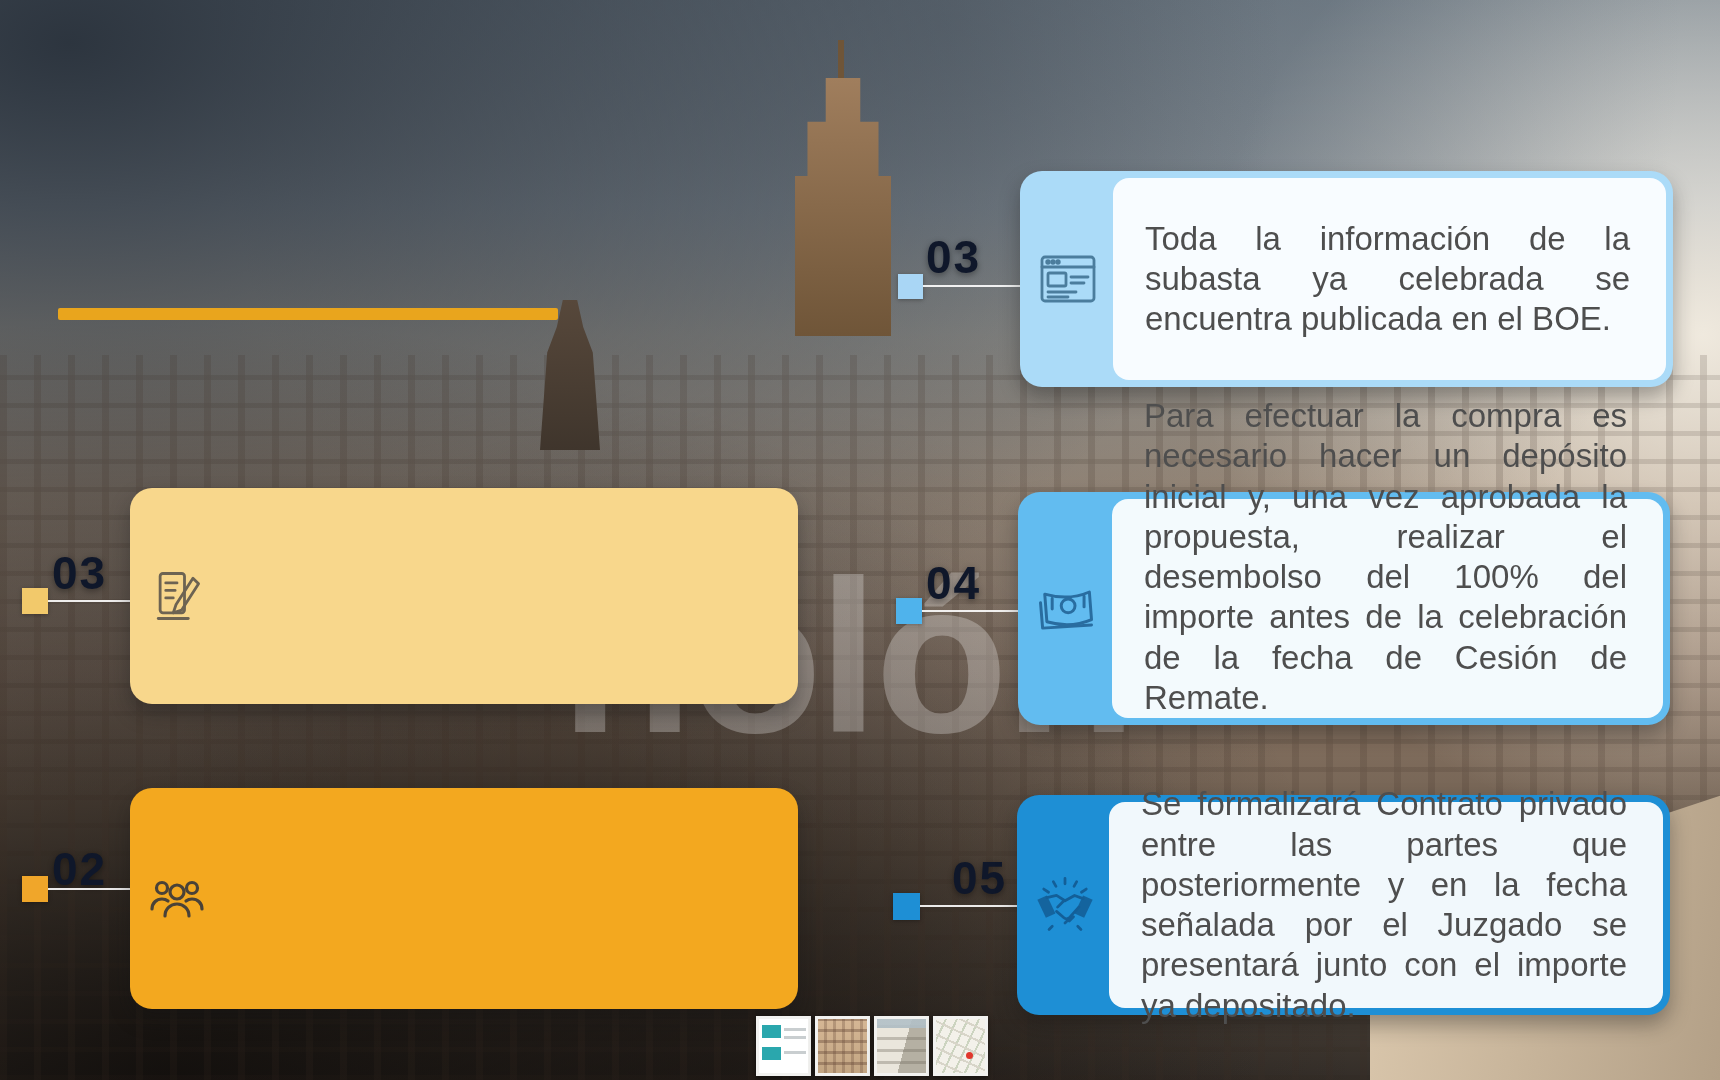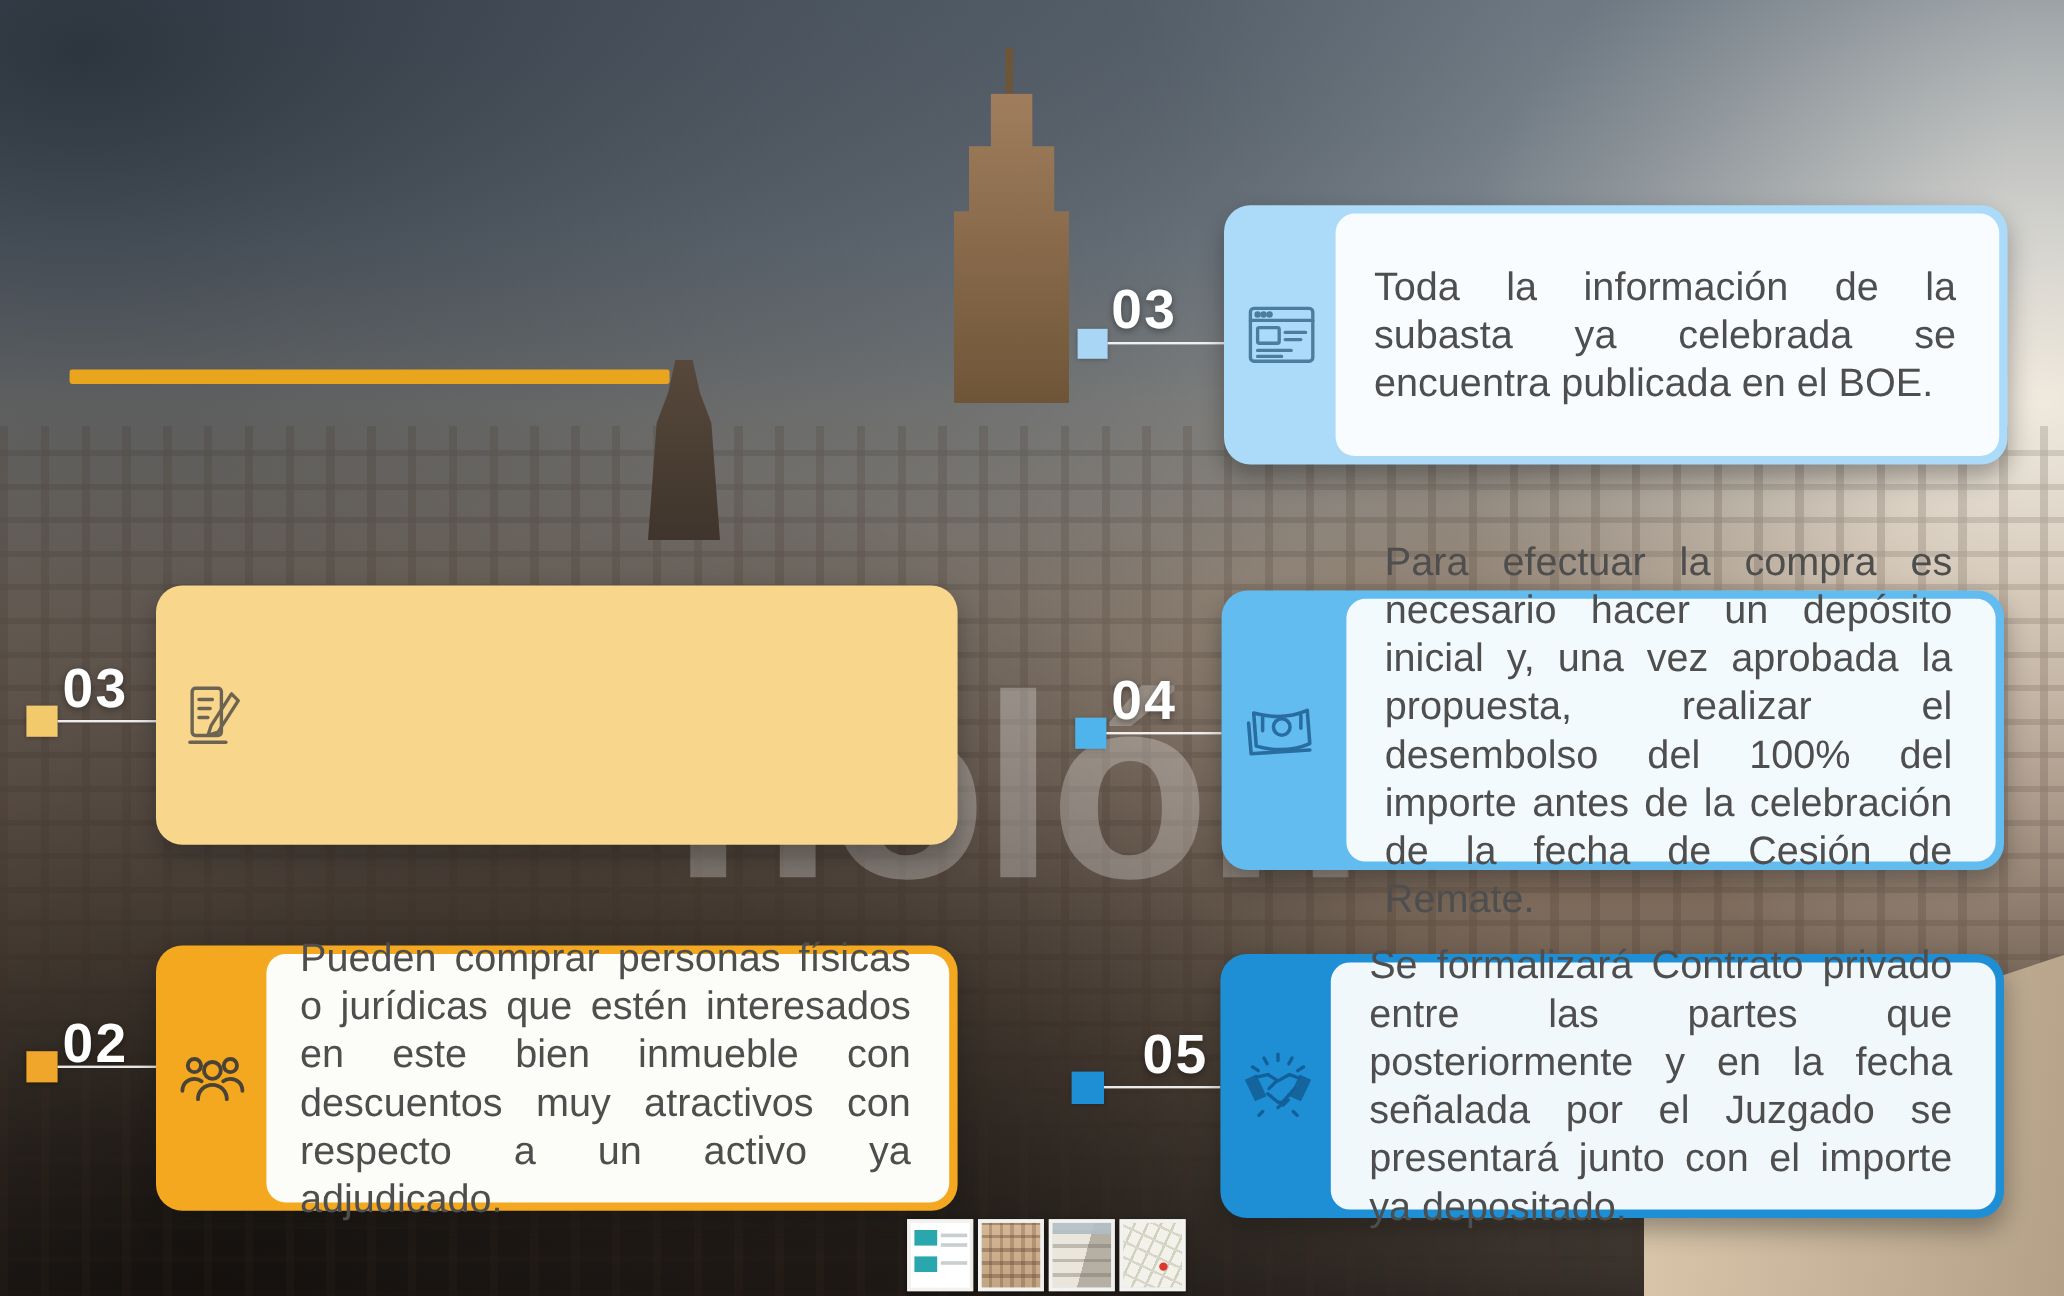--- a/index.html
+++ b/index.html
@@ -79,28 +79,28 @@
   #card-01{left:130px; top:488px; width:668px; height:216px;}
   #card-01 .panel{left:92px; background:#FEFAEF; padding:0 32px 0 28px;}
   #card-01 .icon{left:17px; color:#6d6352;}
   #card-02{left:130px; top:788px; width:668px; height:221px;}
   #card-02 .panel{left:92px; background:#FCFCF9; padding:0 32px 0 28px;}
   #card-02 .icon{left:15px; color:#4a4237;}
   #card-03{left:1020px; top:171px; width:653px; height:216px;}
   #card-03 .panel{left:93px; background:#F8FCFF; padding:0 36px 0 32px;}
   #card-03 .icon{left:16px; color:#4b7d9d;}
   #card-04{left:1018px; top:492px; width:652px; height:233px;}
-  #card-04 .panel{left:104px; background:#F3FAFD; padding:0 36px 0 32px;}
+  #card-04 .panel{left:94px; background:#F3FAFD; padding:0 36px 0 32px;align-items:flex-end;}
   #card-04 .icon{left:14px; color:#296da0;}
   #card-05{left:1017px; top:795px; width:653px; height:220px;}
   #card-05 .panel{left:92px; background:#F1F8FC; padding:0 36px 0 32px;}
   #card-05 .icon{left:14px; color:#135f98;}
   
   .marker-number{
-    position:absolute; color:#ffffff; font-size:46px; font-weight:700;
+    position:absolute; color:#0f172a; font-size:46px; font-weight:700;
     letter-spacing:2px; text-shadow:0 2px 6px rgba(0,0,0,.4); line-height:1;
   }
   .marker-square{position:absolute; background:var(--c,#ccc); box-shadow:0 1px 4px rgba(0,0,0,.3);}
   .marker-line{position:absolute; height:2px; background:rgba(255,255,255,.9);}
   #num-01{left:52px; top:550px;} #sq-01{left:22px; top:588px; width:26px; height:26px;}
   #ln-01{left:48px; top:600px; width:82px;}
   #num-02{left:52px; top:846px;} #sq-02{left:22px; top:876px; width:26px; height:26px;}
   #ln-02{left:48px; top:888px; width:82px;}
   #num-03{left:926px; top:234px;} #sq-03{left:898px; top:274px; width:25px; height:25px;}
   #ln-03{left:923px; top:285px; width:97px;}
@@ -198,23 +198,20 @@
     <span class="icon">
       <svg width="64" height="64" viewBox="0 0 64 64" fill="none" stroke="currentColor" stroke-width="3.2" stroke-linecap="round" stroke-linejoin="round">
         <circle cx="17" cy="21" r="5.5"></circle>
         <circle cx="47" cy="21" r="5.5"></circle>
         <circle cx="32" cy="25" r="7"></circle>
         <path d="M7 42c0-6 4.5-10 10-10 2.3 0 4.4.7 6 2"></path>
         <path d="M57 42c0-6-4.5-10-10-10-2.3 0-4.4.7-6 2"></path>
         <path d="M20 49c0-7 5.4-12 12-12s12 5 12 12"></path>
       </svg>
     </span>
-    <div class="panel">
-      <div class="text">Pueden comprar personas físicas o jurídicas que estén interesados en este bien inmueble con descuentos muy atractivos con respecto a un activo ya adjudicado.</div>
-    </div>
   </div>
 
   <div class="card" id="card-03" style="--c: #ABDBF8;">
     <span class="icon">
       <svg width="64" height="64" viewBox="0 0 64 64" fill="none" stroke="currentColor" stroke-width="2.8" stroke-linecap="round" stroke-linejoin="round">
         <rect x="6" y="10" width="52" height="44" rx="3"></rect>
         <path d="M6 20h52"></path>
         <circle cx="12" cy="15" r="1.3" fill="currentColor"></circle>
         <circle cx="17" cy="15" r="1.3" fill="currentColor"></circle>
         <circle cx="22" cy="15" r="1.3" fill="currentColor"></circle>

